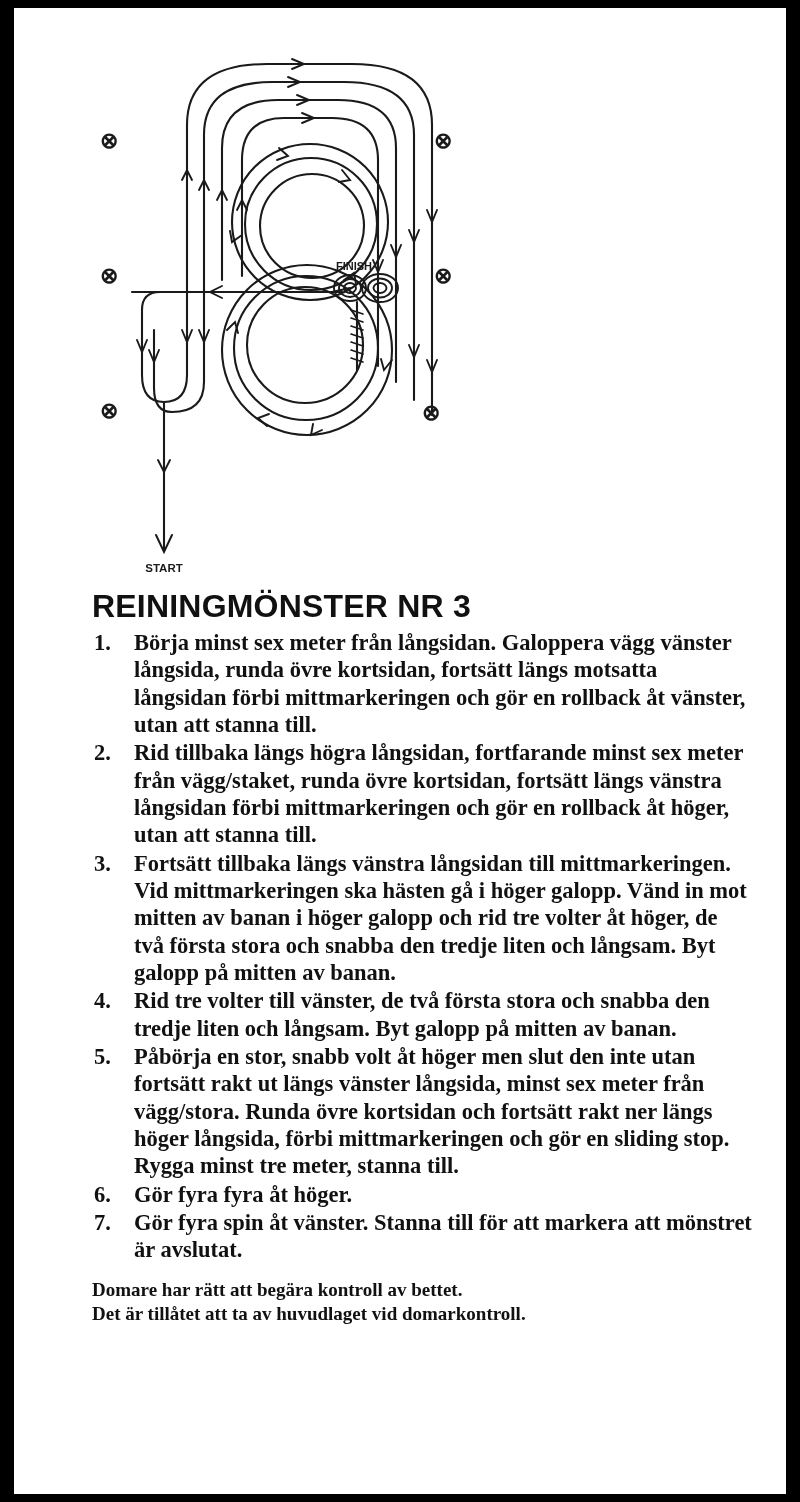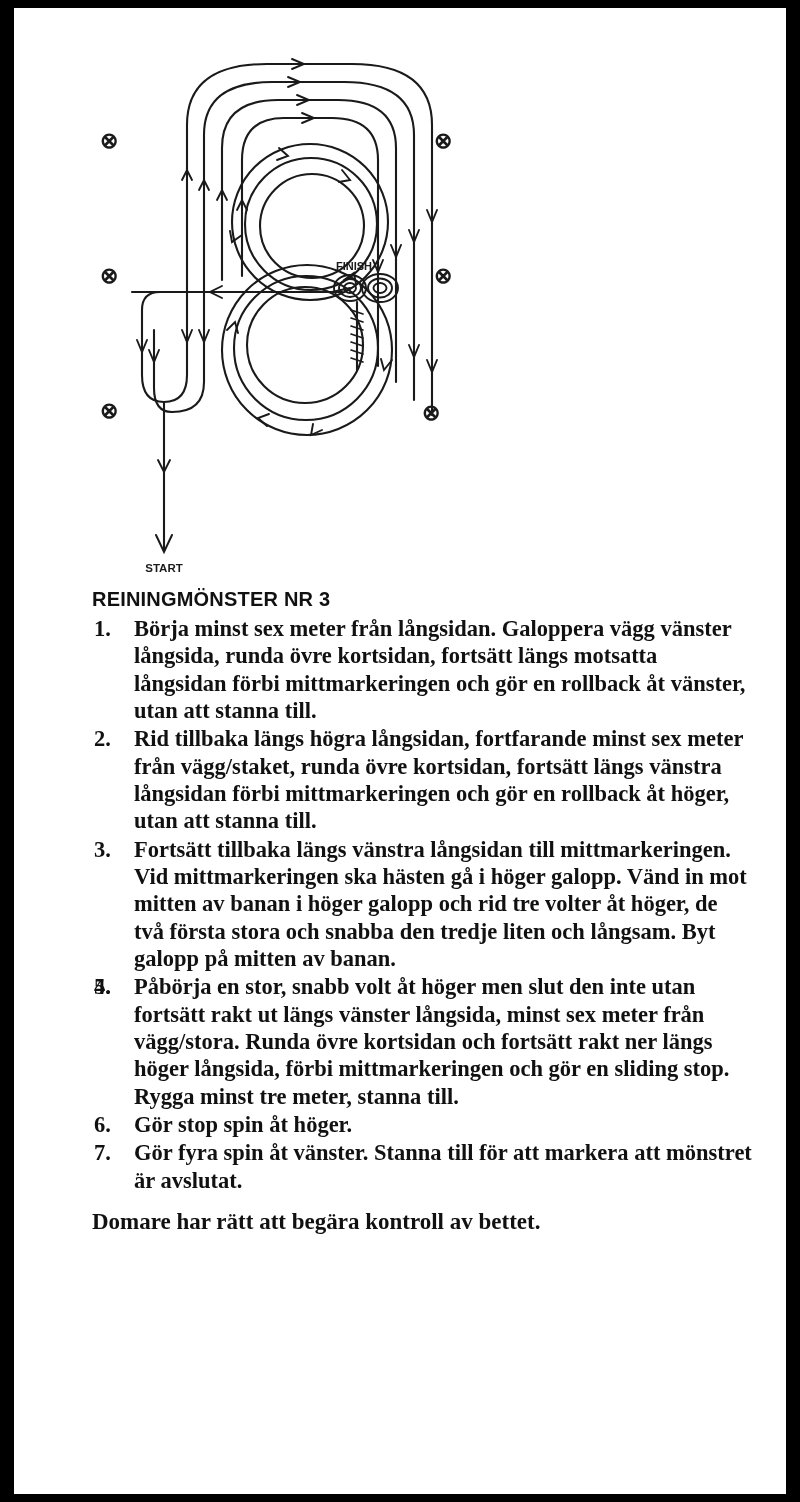--- a/index.html
+++ b/index.html
@@ -43,21 +43,21 @@
 
   
   .content {
     position: absolute;
     left: 78px;
     top: 580px;
     width: 660px;
   }
   h1.title {
     font-family: "Liberation Sans", sans-serif;
-    font-size: 20px;
+    font-size: 32px;
     font-weight: bold;
     letter-spacing: 0.2px;
     margin: 0 0 4px 0;
     color: #111;
   }
   ol.steps {
     list-style: none;
     margin: 0;
     padding: 0;
   }
@@ -75,21 +75,21 @@
   ol.steps > li .num {
     position: absolute;
     left: 2px;
     top: 0;
     width: 32px;
     text-align: left;
     font-weight: bold;
   }
   .footer-note {
     margin-top: 14px;
-    font-size: 23px;
+    font-size: 19px;
     line-height: 1.26;
     font-weight: bold;
     color: #111;
   }
   .footer-note div { margin-bottom: 1px; }
 
   
   .lbl {
     font-family: "Liberation Sans", sans-serif;
     font-weight: bold;
@@ -213,34 +213,36 @@
         <li>
           <span class="num">2.</span>
           <span>Rid tillbaka längs högra långsidan, fortfarande minst sex meter från vägg/staket, runda övre kortsidan, fortsätt längs vänstra långsidan förbi mittmarkeringen och gör en rollback åt höger, utan att stanna till.</span>
         </li>
         <li>
           <span class="num">3.</span>
           <span>Fortsätt tillbaka längs vänstra långsidan till mittmarkeringen. Vid mittmarkeringen ska hästen gå i höger galopp. Vänd in mot mitten av banan i höger galopp och rid tre volter åt höger, de två första stora och snabba den tredje liten och långsam. Byt galopp på mitten av banan.</span>
         </li>
         <li>
           <span class="num">4.</span>
+          <span>Rid tre volter till vänster, de två första stora och snabba den tredje liten och långsam. Byt galopp på mitten av banan.</span>
         </li>
         <li>
           <span class="num">5.</span>
           <span>Påbörja en stor, snabb volt åt höger men slut den inte utan fortsätt rakt ut längs vänster långsida, minst sex meter från vägg/stora. Runda övre kortsidan och fortsätt rakt ner längs höger långsida, förbi mittmarkeringen och gör en sliding stop. Rygga minst tre meter, stanna till.</span>
         </li>
         <li>
           <span class="num">6.</span>
-          <span>Gör stop spin åt höger.</span>
+          <span>Gör fyra fyra åt höger.</span>
         </li>
         <li>
           <span class="num">7.</span>
           <span>Gör fyra spin åt vänster. Stanna till för att markera att mönstret är avslutat.</span>
         </li>
       </ol>
 
       <div class="footer-note">
         <div>Domare har rätt att begära kontroll av bettet.</div>
+        <div>Det är tillåtet att ta av huvudlaget vid domarkontroll.</div>
       </div>
     </div>
 
   </div>
 </div>
 
 </body></html>

